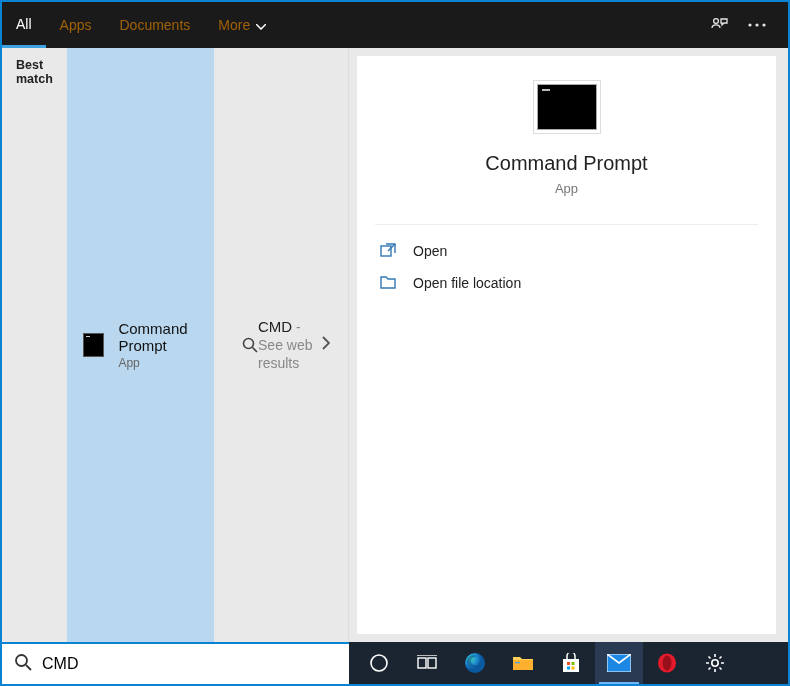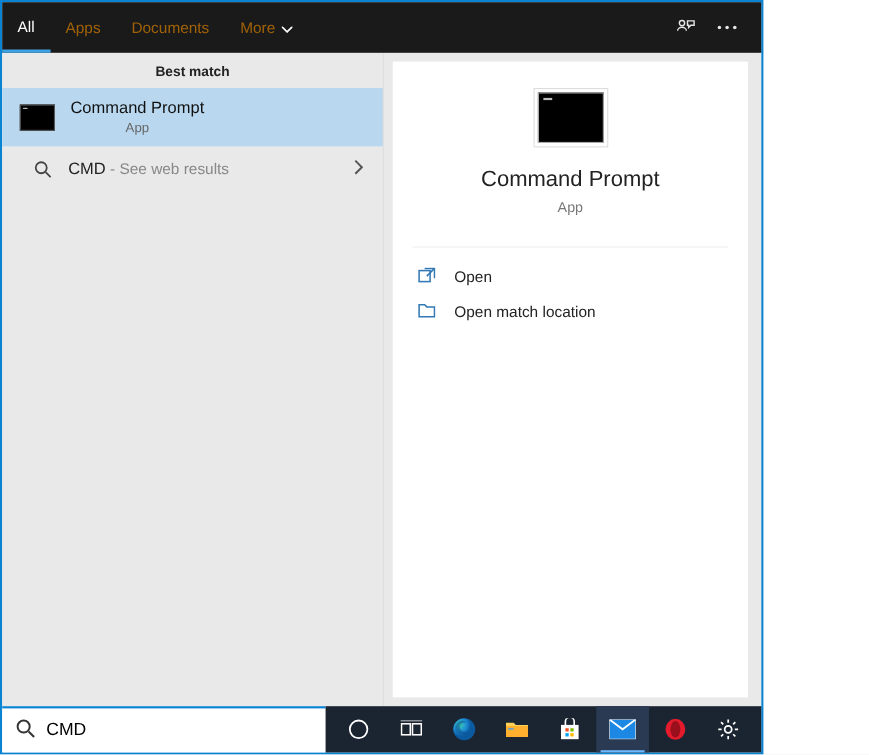--- a/index.html
+++ b/index.html
@@ -1,34 +1,34 @@
 <!DOCTYPE html>
 <html><head>
 <meta charset="utf-8">
 <style>
   * { box-sizing: border-box; margin: 0; padding: 0; font-family: "Segoe UI", Arial, sans-serif; }
   html, body { width: 790px; height: 686px; overflow: hidden; }
-  .frame { width: 694px; height: 686px; border: 2px solid #0a84d2; background: #f0f0f0; display: flex; flex-direction: column; }
+  .frame { width: 790px; height: 686px; border: 2px solid #0a84d2; background: #f0f0f0; display: flex; flex-direction: column; }
   .header { background: #1a1a1a; height: 46px; display: flex; align-items: stretch; color: #fff; position: relative; }
   .tabs { display: flex; align-items: stretch; }
   .tab { display: flex; align-items: center; padding: 0 14px; font-size: 14px; color: #a16207; cursor: pointer; }
   .tab.active { border-bottom: 3px solid #3ea1e1; color: #fff; font-weight: 500; }
   .tab .chev { margin-left: 6px; }
   .header-right { margin-left: auto; display: flex; align-items: center; gap: 20px; padding-right: 22px; }
   .feedback-icon svg, .more-dots-icon svg { display:block; }
   .body { flex: 1; display: flex; min-height: 0; }
-  .left { width: 347px; background: #e9e9e9; display: flex; flex-direction: column; border-right: 1px solid #ddd; text-align: center; }
+  .left { width: 347px; background: #e9e9e9; display: flex; flex-direction: row; border-right: 1px solid #ddd; }
   .section-h { font-size: 12.5px; font-weight: 600; padding: 10px 14px 8px; color: #222; }
   .best-item { background: #b9d8ef; display: flex; align-items: center; gap: 14px; padding: 10px 16px; cursor: pointer; }
   .cmd-thumb-sm { width: 32px; height: 24px; background: #000; border: 1px solid #555; position: relative; }
   .cmd-thumb-sm::before { content: ""; position: absolute; top: 2px; left: 2px; width: 4px; height: 1px; background: #ccc; }
   .best-texts { display: flex; flex-direction: column; }
   .best-title { font-size: 15px; color: #111; }
   .best-sub { font-size: 12px; color: #666; margin-top: 2px; }
-  .web-item { display: flex; align-items: center; gap: 14px; padding: 12px 28px; cursor: pointer; position: relative; }
+  .web-item { display: flex; align-items: center; gap: 0; padding: 12px 28px; cursor: pointer; position: relative; }
   .search-lens { width: 18px; height: 18px; display:flex; align-items:center; justify-content:center; }
   .web-label { font-size: 15px; color: #222; }
   .web-sub { font-size: 14px; color: #888; }
   .web-chev { position: absolute; right: 18px; color: #555; font-size: 16px; }
   .right { flex: 1; background: #e9e9e9; padding: 8px 12px 8px 8px; }
   .card { background: #fff; width: 100%; height: 100%; display: flex; flex-direction: column; align-items: stretch; padding-top: 28px; }
   .preview-top { display:flex; flex-direction:column; align-items:center; }
   .cmd-thumb-lg { width: 60px; height: 46px; background: #000; border: 1px solid #aaa; box-shadow: 0 0 0 3px #fff, 0 0 0 4px #ddd; position: relative; }
   .cmd-thumb-lg::before { content: ""; position: absolute; top: 4px; left: 4px; width: 8px; height: 2px; background: #bbb; }
   .prev-title { font-size: 20px; color: #222; margin-top: 22px; }
@@ -133,21 +133,21 @@
                 </svg>
             </span>
             <span>Open</span>
           </div>
           <div class="action">
             <span class="aicon">
               <svg width="16" height="14" viewBox="0 0 16 14" fill="none" stroke="#3178b5" stroke-width="1.4">
                   <path d="M1 2h5l2 2h7v9H1z"></path>
                 </svg>
             </span>
-            <span>Open match location</span>
+            <span>Open file location</span>
           </div>
         </div>
       </div>
     </div>
   </div>
 
   <div style="display:flex;">
     <div class="searchbar" style="width:347px">
       <span>
         <svg width="18" height="18" viewBox="0 0 18 18" fill="none" stroke="#333" stroke-width="1.8">

